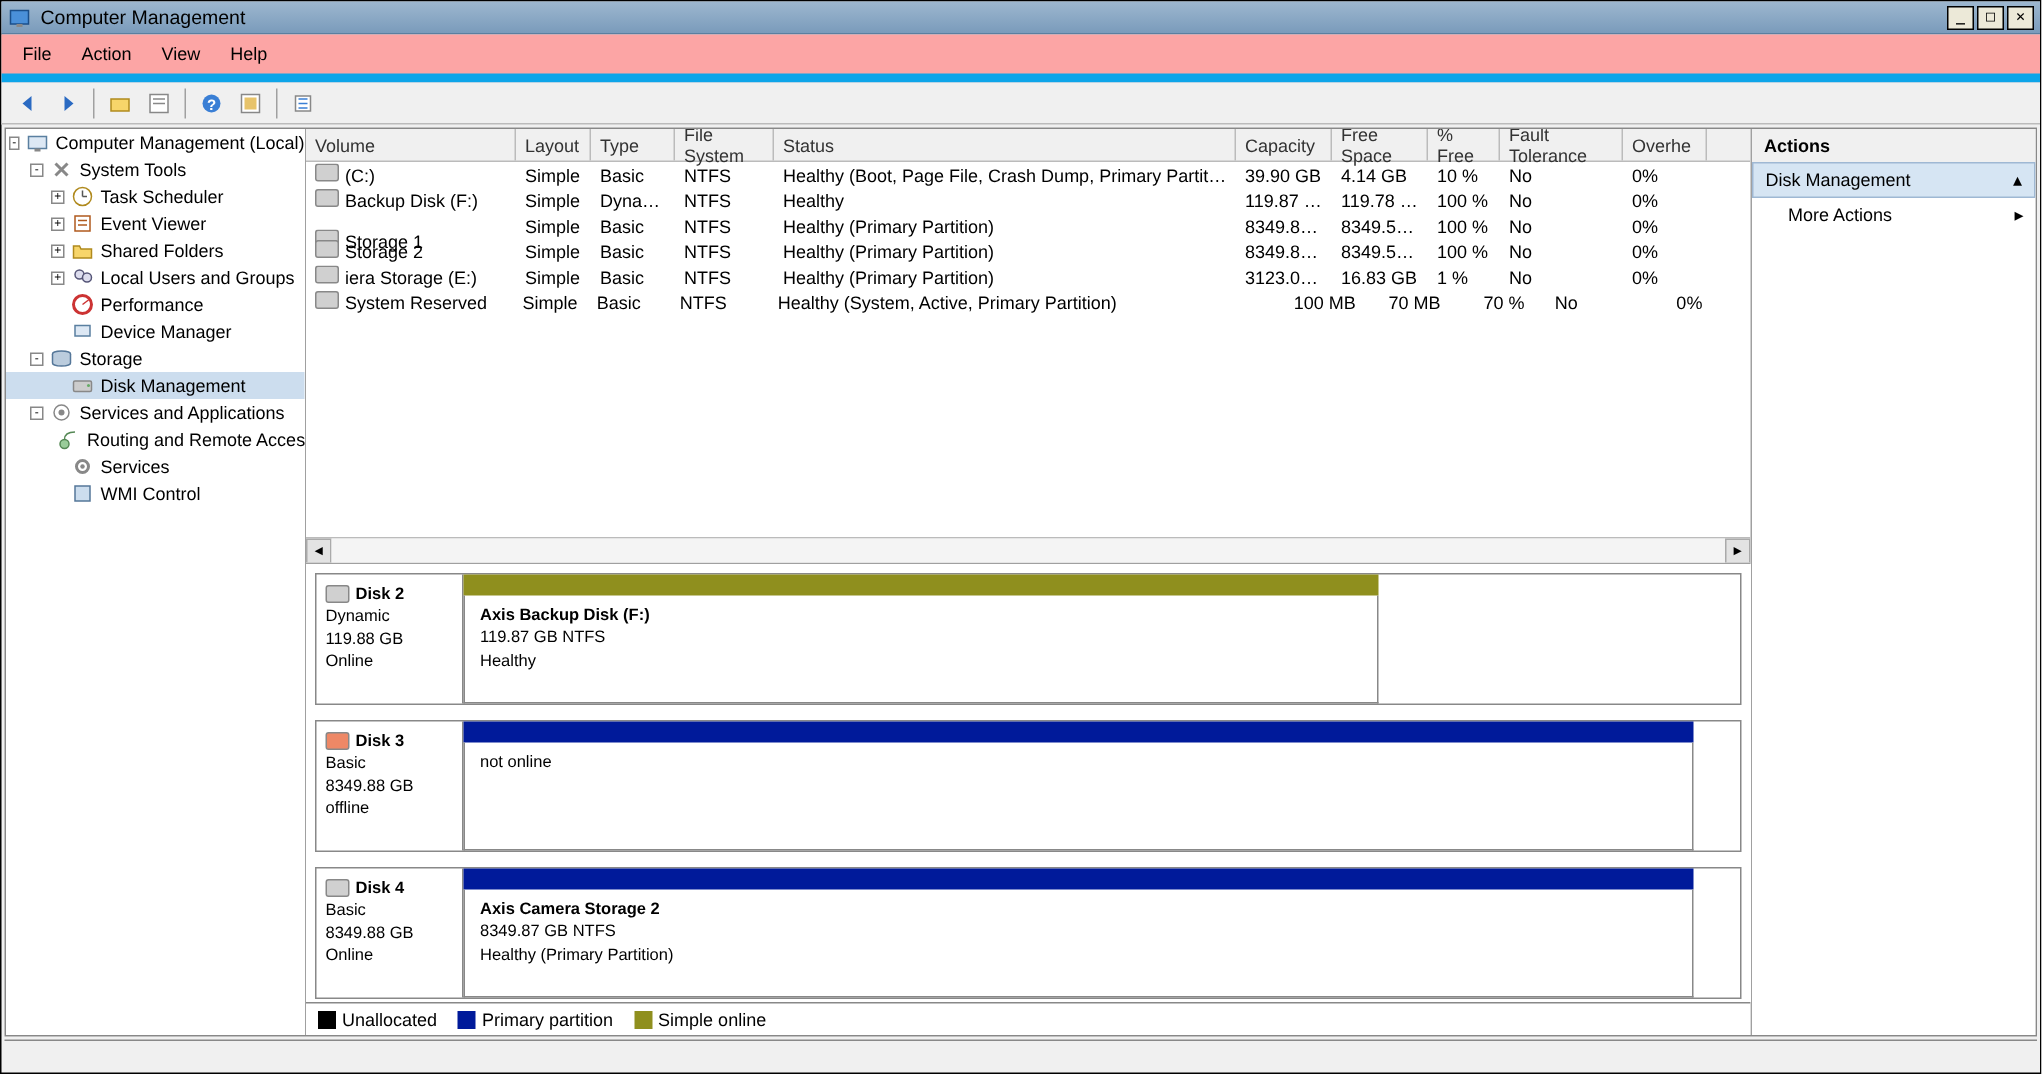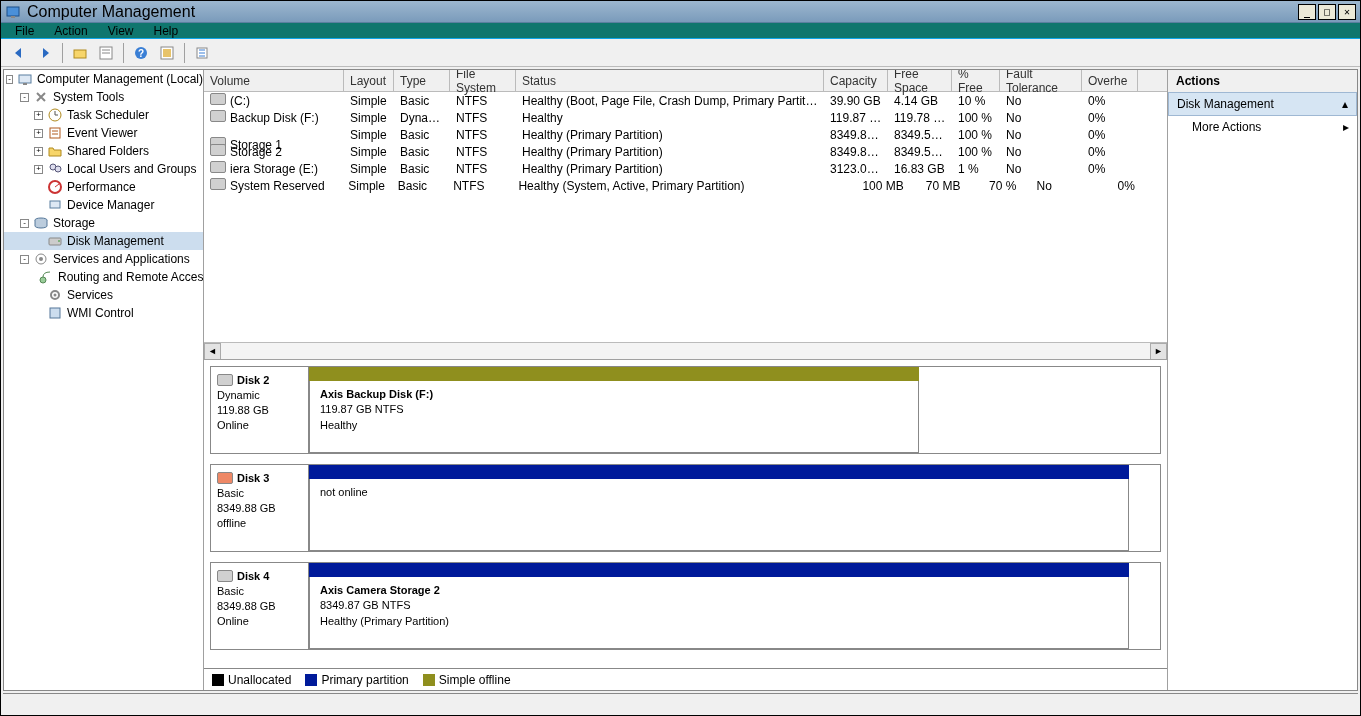--- a/index.html
+++ b/index.html
@@ -1,23 +1,23 @@
 <!DOCTYPE html>
 <html><head>
 <meta charset="utf-8">
 <style>
 html,body{margin:0;padding:0;height:100%;font-family:"Segoe UI",Tahoma,sans-serif;font-size:12px;color:#000;background:#fff;user-select:none}
 *,*::before,*::after{box-sizing:border-box}
 .window{width:1361px;height:716px;border:1px solid #000;display:flex;flex-direction:column;background:#f0f0f0}
 .titlebar{height:22px;background:linear-gradient(#9db7cf,#7a9bbb);display:flex;align-items:center;padding:0 4px;gap:6px;color:#000;border-bottom:1px solid #5a7fa0}
 .titlebar .tb-icon{width:16px;height:16px;display:inline-flex;align-items:center;justify-content:center}
-.titlebar .title{flex:1;font-size:16px}
+.titlebar .title{flex:1;font-size:13px}
 .tb-btns{display:flex;gap:2px}
 .tb-btn{width:18px;height:16px;border:1px solid #000;background:#ece9d8;display:flex;align-items:center;justify-content:center;font-family:monospace;font-size:10px;font-weight:bold;cursor:pointer}
-.menubar{height:16px;background:#0f766e;display:flex;align-items:center;padding:0 4px;border-bottom:1px solid #0ea5e9}
+.menubar{height:32px;background:#fca5a5;display:flex;align-items:center;padding:0 4px;border-bottom:6px solid #0ea5e9}
 .menubar .mi{padding:3px 10px;cursor:pointer}
 .toolbar{height:28px;background:#f0f0f0;display:flex;align-items:center;padding:0 6px;gap:2px;border-bottom:1px solid #bbb}
 .tbtn{width:24px;height:22px;display:flex;align-items:center;justify-content:center;cursor:pointer;border:1px solid transparent}
 .tsep{width:1px;height:20px;background:#a0a0a0;margin:0 3px}
 .body3{flex:1;display:flex;border:1px solid #888;margin:2px;background:#fff;overflow:hidden}
 .treepane{width:200px;border-right:1px solid #a0a0a0;overflow:auto;background:#fff;font-size:12px}
 .treerow{display:flex;align-items:center;gap:4px;padding:1px 0;white-space:nowrap;cursor:pointer}
 .treerow.sel{background:#cde}
 .exp{width:9px;height:9px;border:1px solid #888;display:inline-flex;align-items:center;justify-content:center;font-size:8px;line-height:1;cursor:pointer;margin-left:2px}
 .exp.none{border:none}
@@ -419,21 +419,21 @@
                   <div class="pn">Axis Camera Storage 2</div>
                   <div>8349.87 GB NTFS</div>
                   <div>Healthy (Primary Partition)</div>
                 </div>
               </div>
             </div>
           </div>
         <div class="legend">
           <span><span class="leg-sw" style="background:#000"></span><span>Unallocated</span></span>
           <span><span class="leg-sw" style="background:#001a9a"></span><span>Primary partition</span></span>
-          <span><span class="leg-sw" style="background:#8f8f1e"></span><span>Simple offline</span></span>
+          <span><span class="leg-sw" style="background:#8f8f1e"></span><span>Simple online</span></span>
         </div>
       </div>
 
     </div>
 
     <div class="actpane">
       <div class="act-h">Actions</div>
       <div class="act-sec">
         <span>Disk Management</span>
         <span>▴</span>

